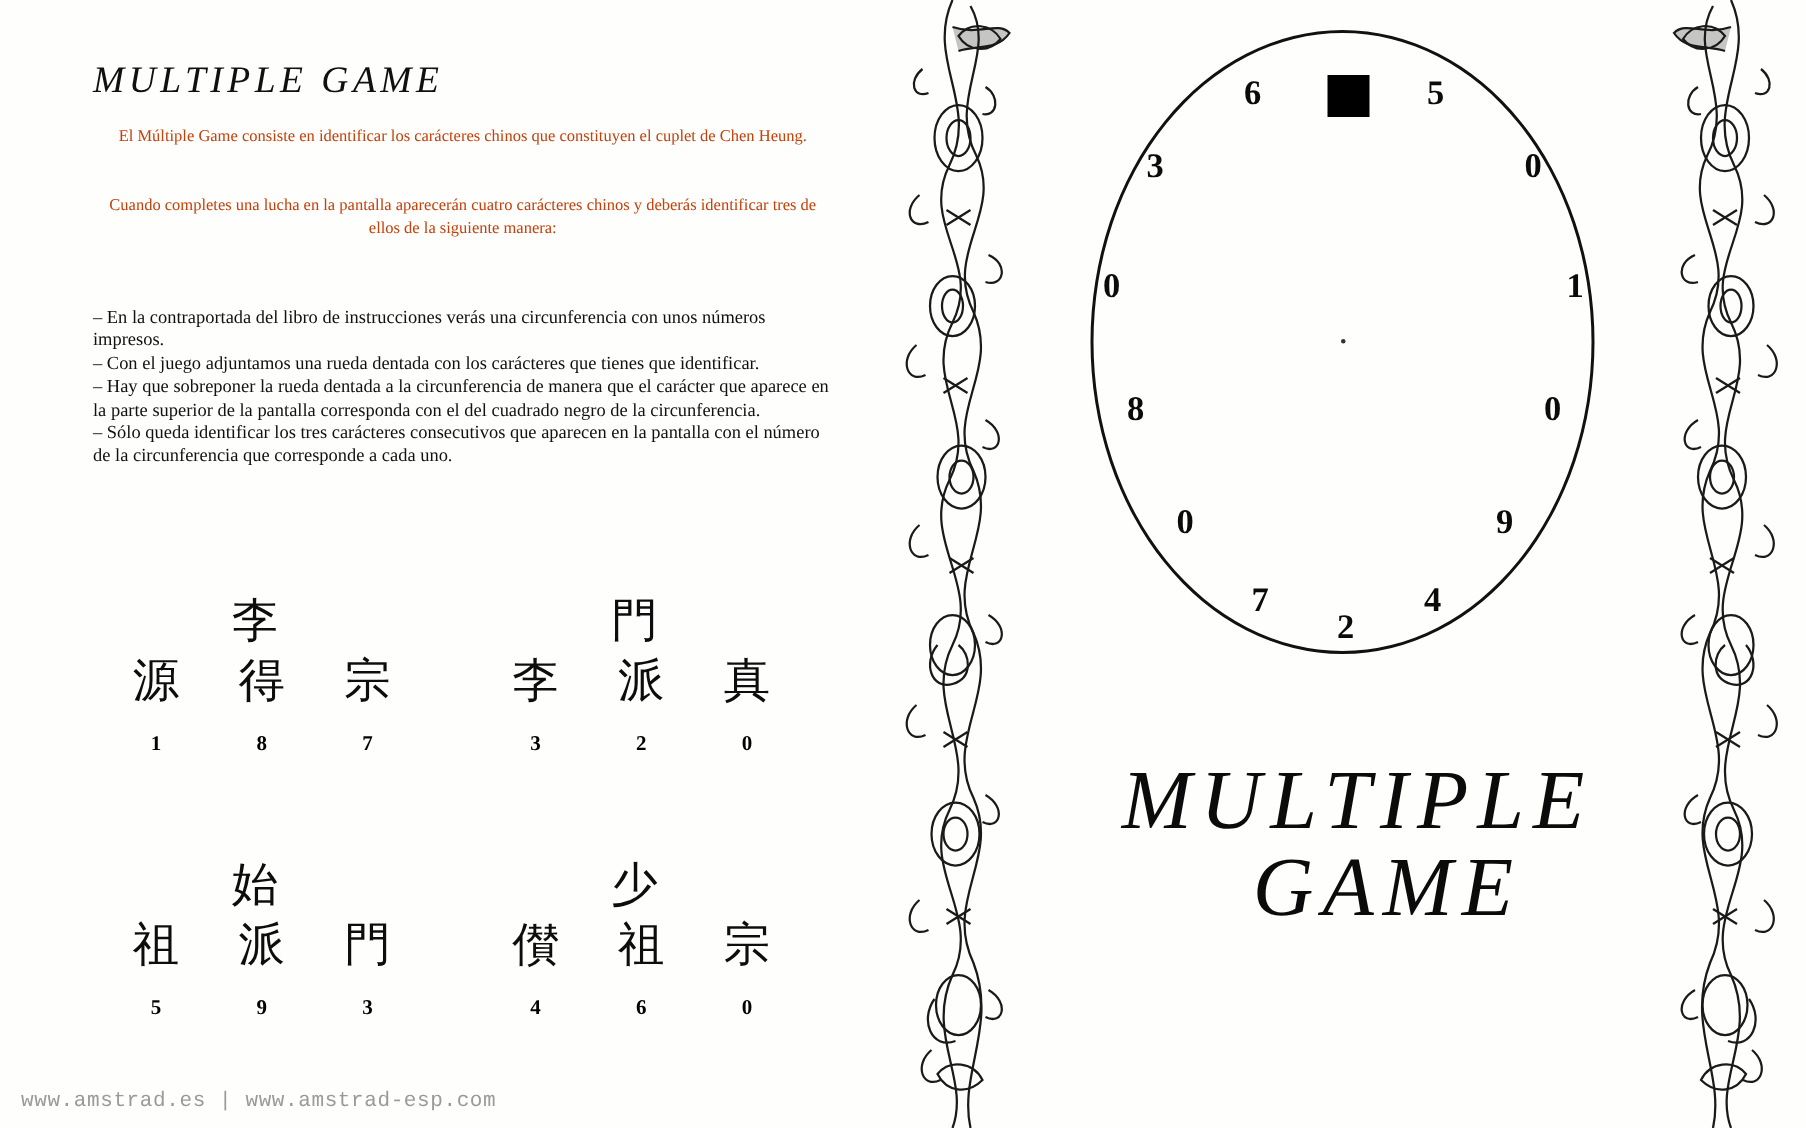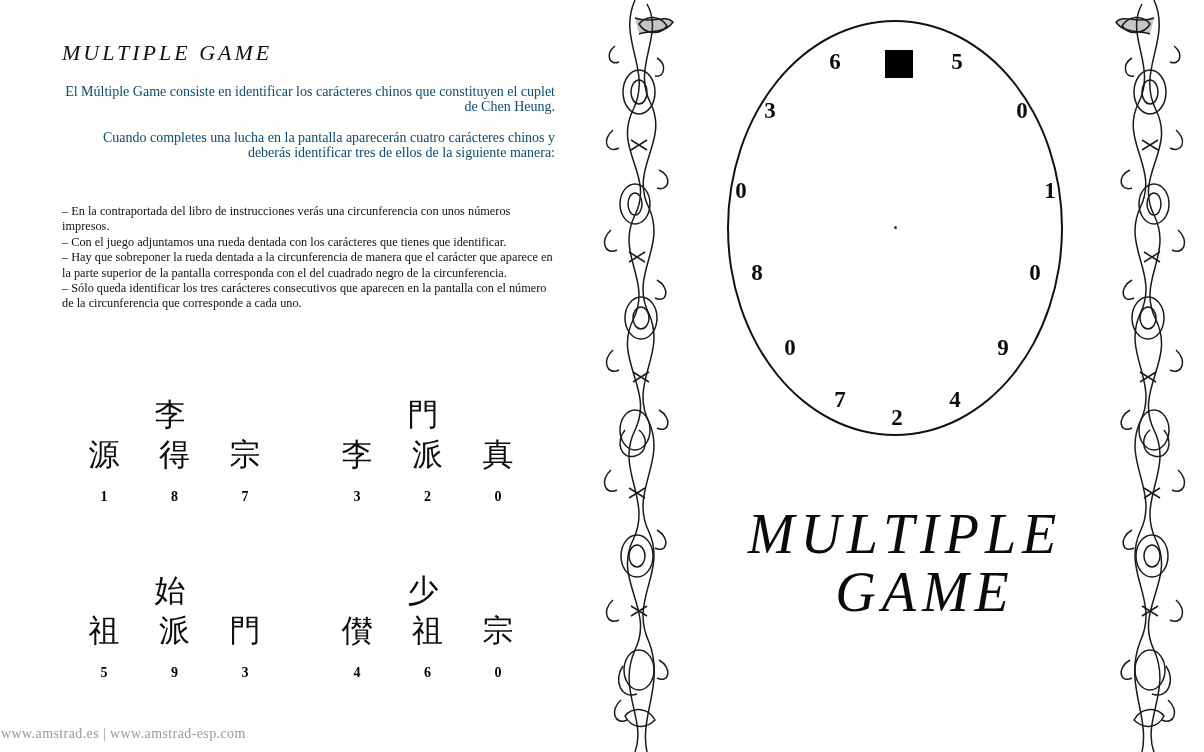--- a/index.html
+++ b/index.html
@@ -29,35 +29,35 @@
     left: 0; top: 0;
     width: 585px;
     height: 752px;
     background: #fefefc;
   }
   #doc-title {
     position: absolute;
     left: 62px;
     top: 40px;
     font-family: "Liberation Serif", serif;
-    font-size: 22px;
+    font-size: 25px;
     letter-spacing: 3px;
     font-style: italic;
     font-weight: 400;
     color: #101010;
     white-space: nowrap;
   }
   .para {
     position: absolute;
     left: 62px;
     width: 493px;
-    font-size: 14px;
+    font-size: 11px;
     line-height: 15.4px;
-    text-align: right;
-    color: #0c4a6e;
+    text-align: center;
+    color: #c2410c;
   }
   #para-intro { top: 84px; }
   #para-second { top: 130px; }
   #bullets {
     position: absolute;
     left: 62px;
     top: 188px;
     width: 495px;
     font-size: 12.3px;
     line-height: 15.4px;
@@ -150,25 +150,25 @@
     color: #000;
   }
 
   
   #footer {
     position: absolute;
     left: 0;
     bottom: 4px;
     width: 585px;
     height: 22px;
-    font-family: Liberation Serif, serif;
+    font-family: Liberation Mono, monospace;
     font-size: 14px;
     color: #9a9a9a;
     letter-spacing: 0.4px;
-    padding-left: 1px;
+    padding-left: 14px;
     box-sizing: border-box;
     margin-top: 24px;
   }
 
   
   #right-panel {
     position: absolute;
     left: 585px;
     top: 0;
     width: 619px;

